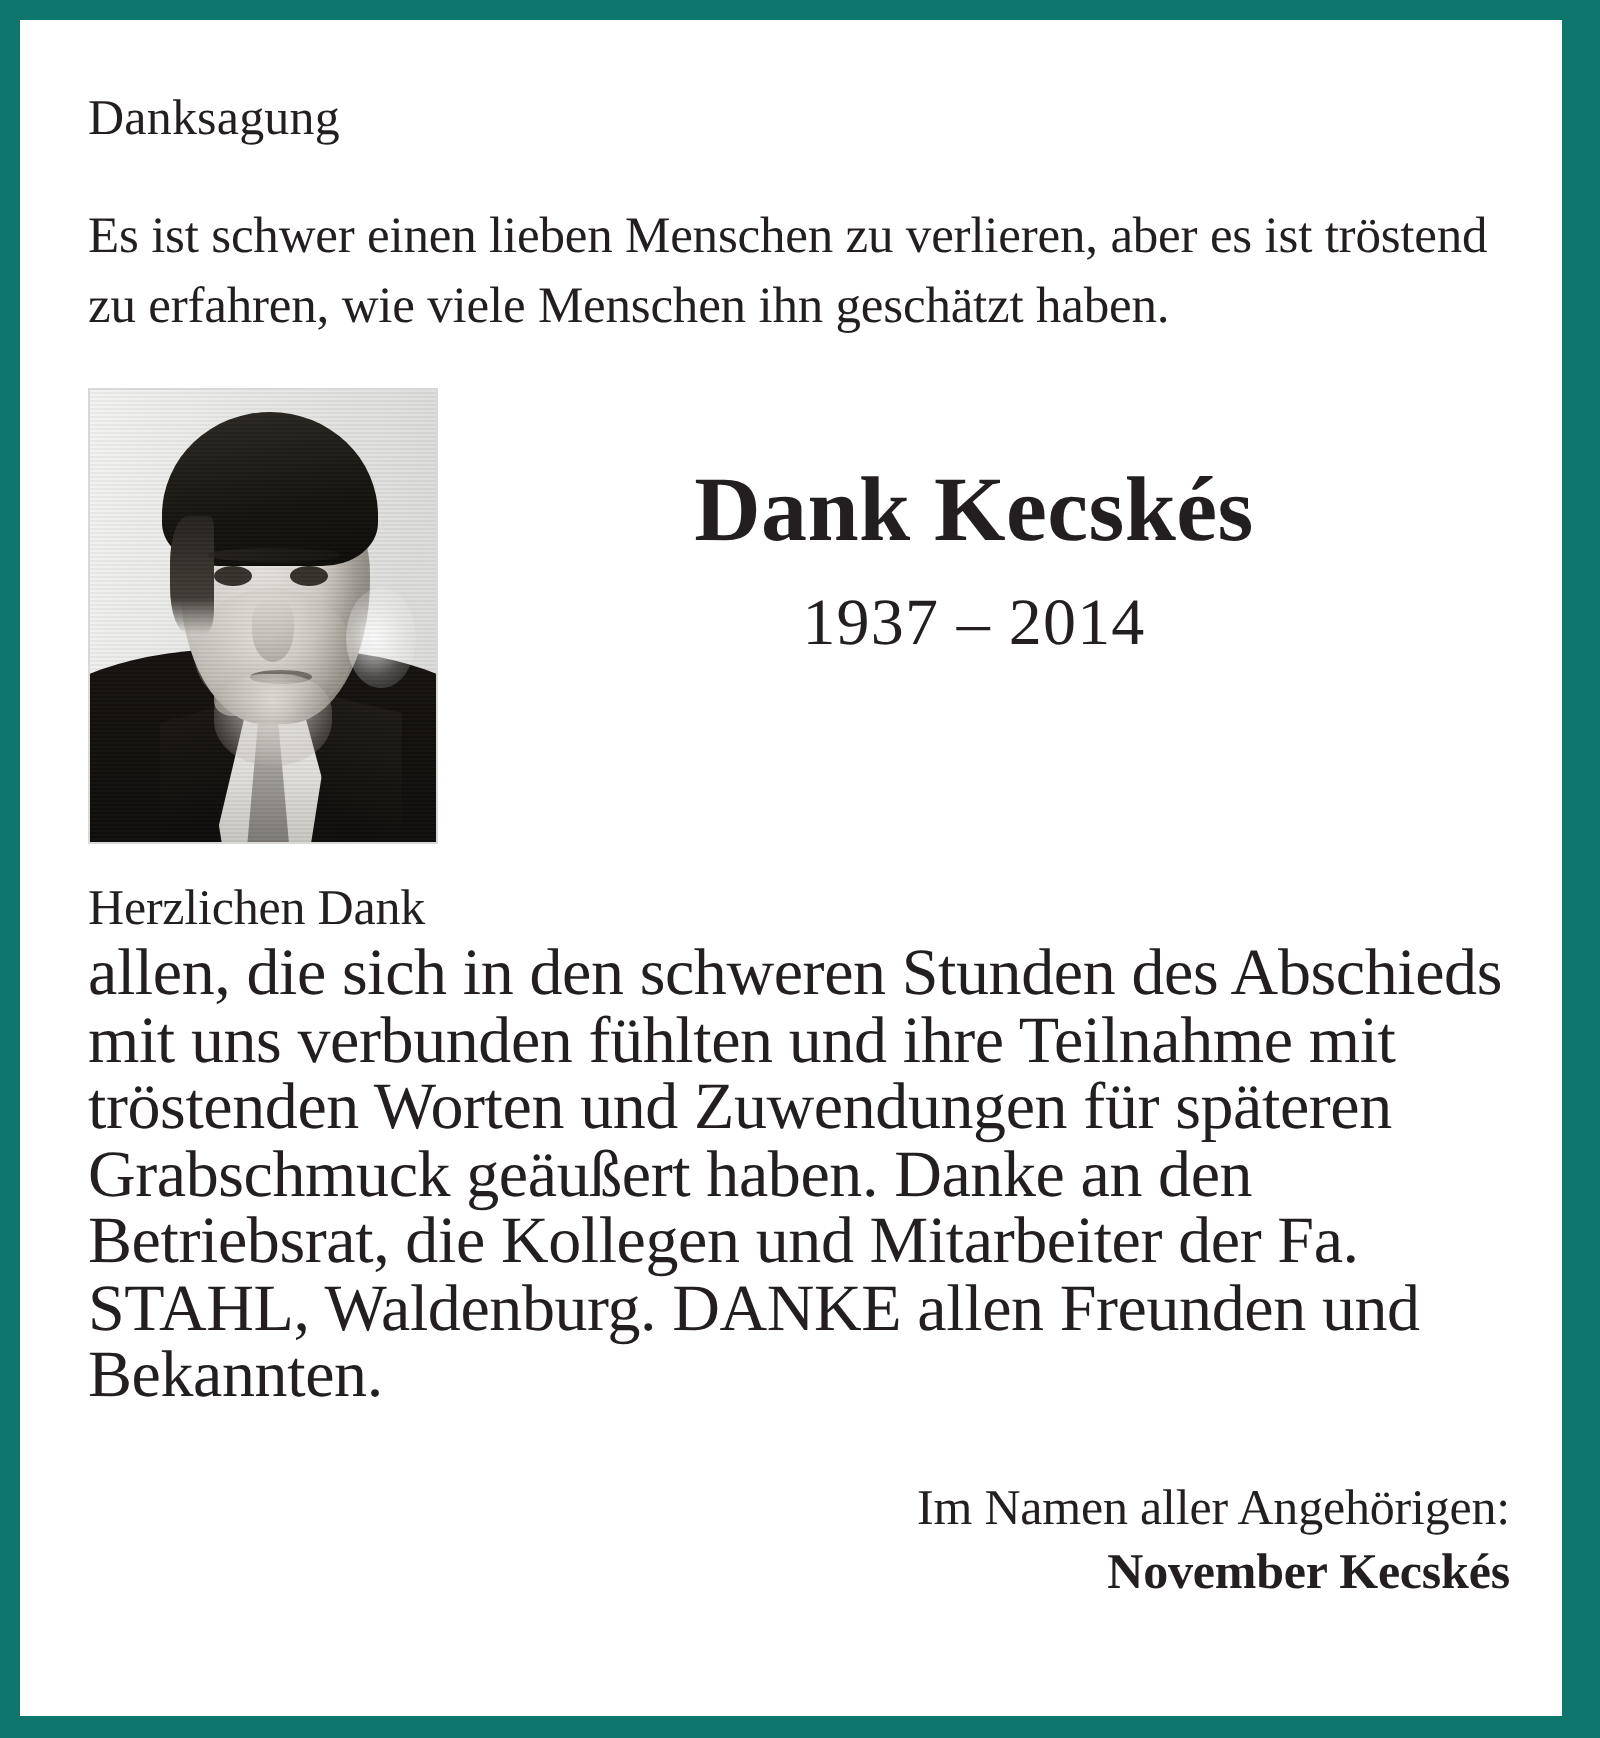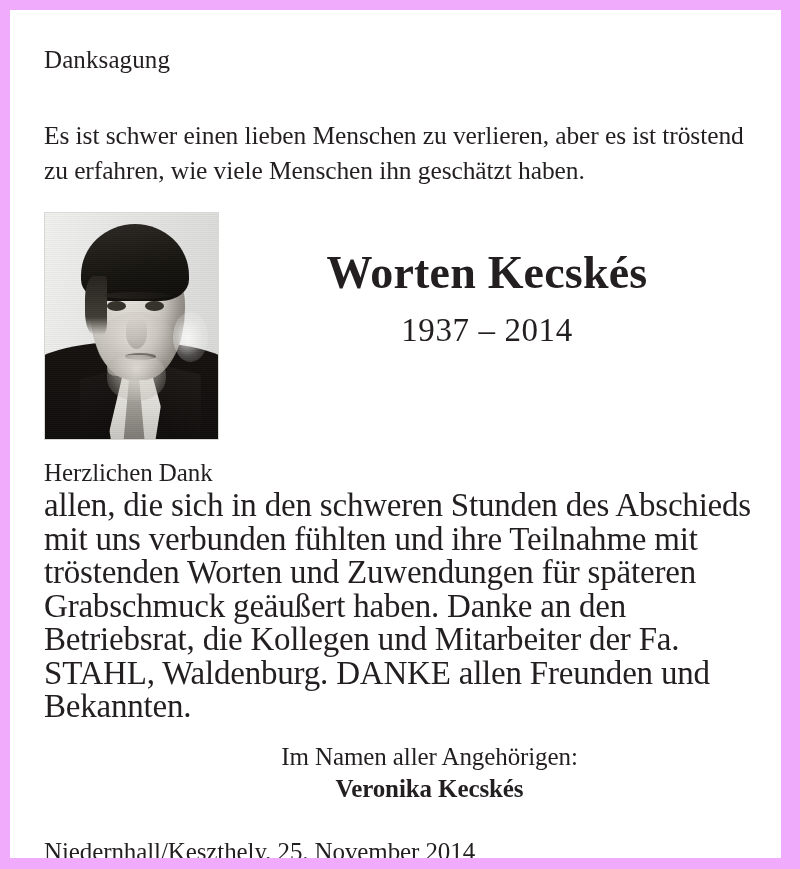--- a/index.html
+++ b/index.html
@@ -14,21 +14,21 @@
     font-family: "Liberation Serif", "DejaVu Serif", serif;
     color: #231f20;
   }
 
   
   .notice-frame {
     position: relative;
     box-sizing: border-box;
     width: 800px;
     height: 869px;
-    background: #f0abfc;
+    background: #0f766e;
     padding: 10px 19px 11px 10px;
   }
   .notice-sheet {
     position: relative;
     box-sizing: border-box;
     width: 771px;
     height: 848px;
     background: #ffffff;
     padding: 0;
     overflow: hidden;
@@ -49,21 +49,21 @@
     font-weight: normal;
     letter-spacing: 0.1px;
     padding-top: 35px;
     color: #231f20;
   }
 
   
   .intro {
     font-size: 25.5px;
     line-height: 34.5px;
-    margin-top: 44px;
+    margin-top: 26px;
     color: #231f20;
     letter-spacing: -0.1px;
   }
 
   
   .portrait-row {
     margin-top: 24px;
     position: relative;
     min-height: 229px;
   }
@@ -272,22 +272,22 @@
   }
   .thanks-body {
     font-size: 33px;
     line-height: 33.5px;
     letter-spacing: -0.2px;
     margin-top: 1px;
   }
 
   
   .signature {
-    margin-top: 17px;
-    text-align: center;
+    margin-top: 33px;
+    text-align: right;
     padding-left: 60px;
   }
   .sig-line {
     font-size: 25px;
     line-height: 32px;
     letter-spacing: -0.1px;
   }
   .sig-name {
     font-size: 25px;
     line-height: 32px;
@@ -332,33 +332,32 @@
           <div class="ph-eyeL"></div>
           <div class="ph-eyeR"></div>
           <div class="ph-nose"></div>
           <div class="ph-mouth"></div>
           <div class="ph-chin"></div>
           <div class="ph-highlight"></div>
           <div class="ph-grain"></div>
         </div>
 
         <div class="name-block">
-          <div class="deceased-name">Worten Kecskés</div>
+          <div class="deceased-name">Dank Kecskés</div>
           <div class="life-dates">1937 – 2014</div>
         </div>
 
       </div>
 
       <div class="thanks">
         <div class="thanks-heading">Herzlichen Dank</div>
         <div class="thanks-body">allen, die sich in den schweren Stunden des Abschieds mit uns verbunden fühlten und ihre Teilnahme mit tröstenden Worten und Zuwendungen für späteren Grabschmuck geäußert haben. Danke an den Betriebsrat, die Kollegen und Mitarbeiter der Fa. STAHL, Waldenburg. DANKE allen Freunden und Bekannten.</div>
       </div>
 
       <div class="signature">
         <div class="sig-line">Im Namen aller Angehörigen:</div>
-        <div class="sig-name">Veronika Kecskés</div>
+        <div class="sig-name">November Kecskés</div>
       </div>
 
-      <div class="place-date">Niedernhall/Keszthely, 25. November 2014</div>
 
     </div>
   </div>
 </div>
 
 </body></html>

